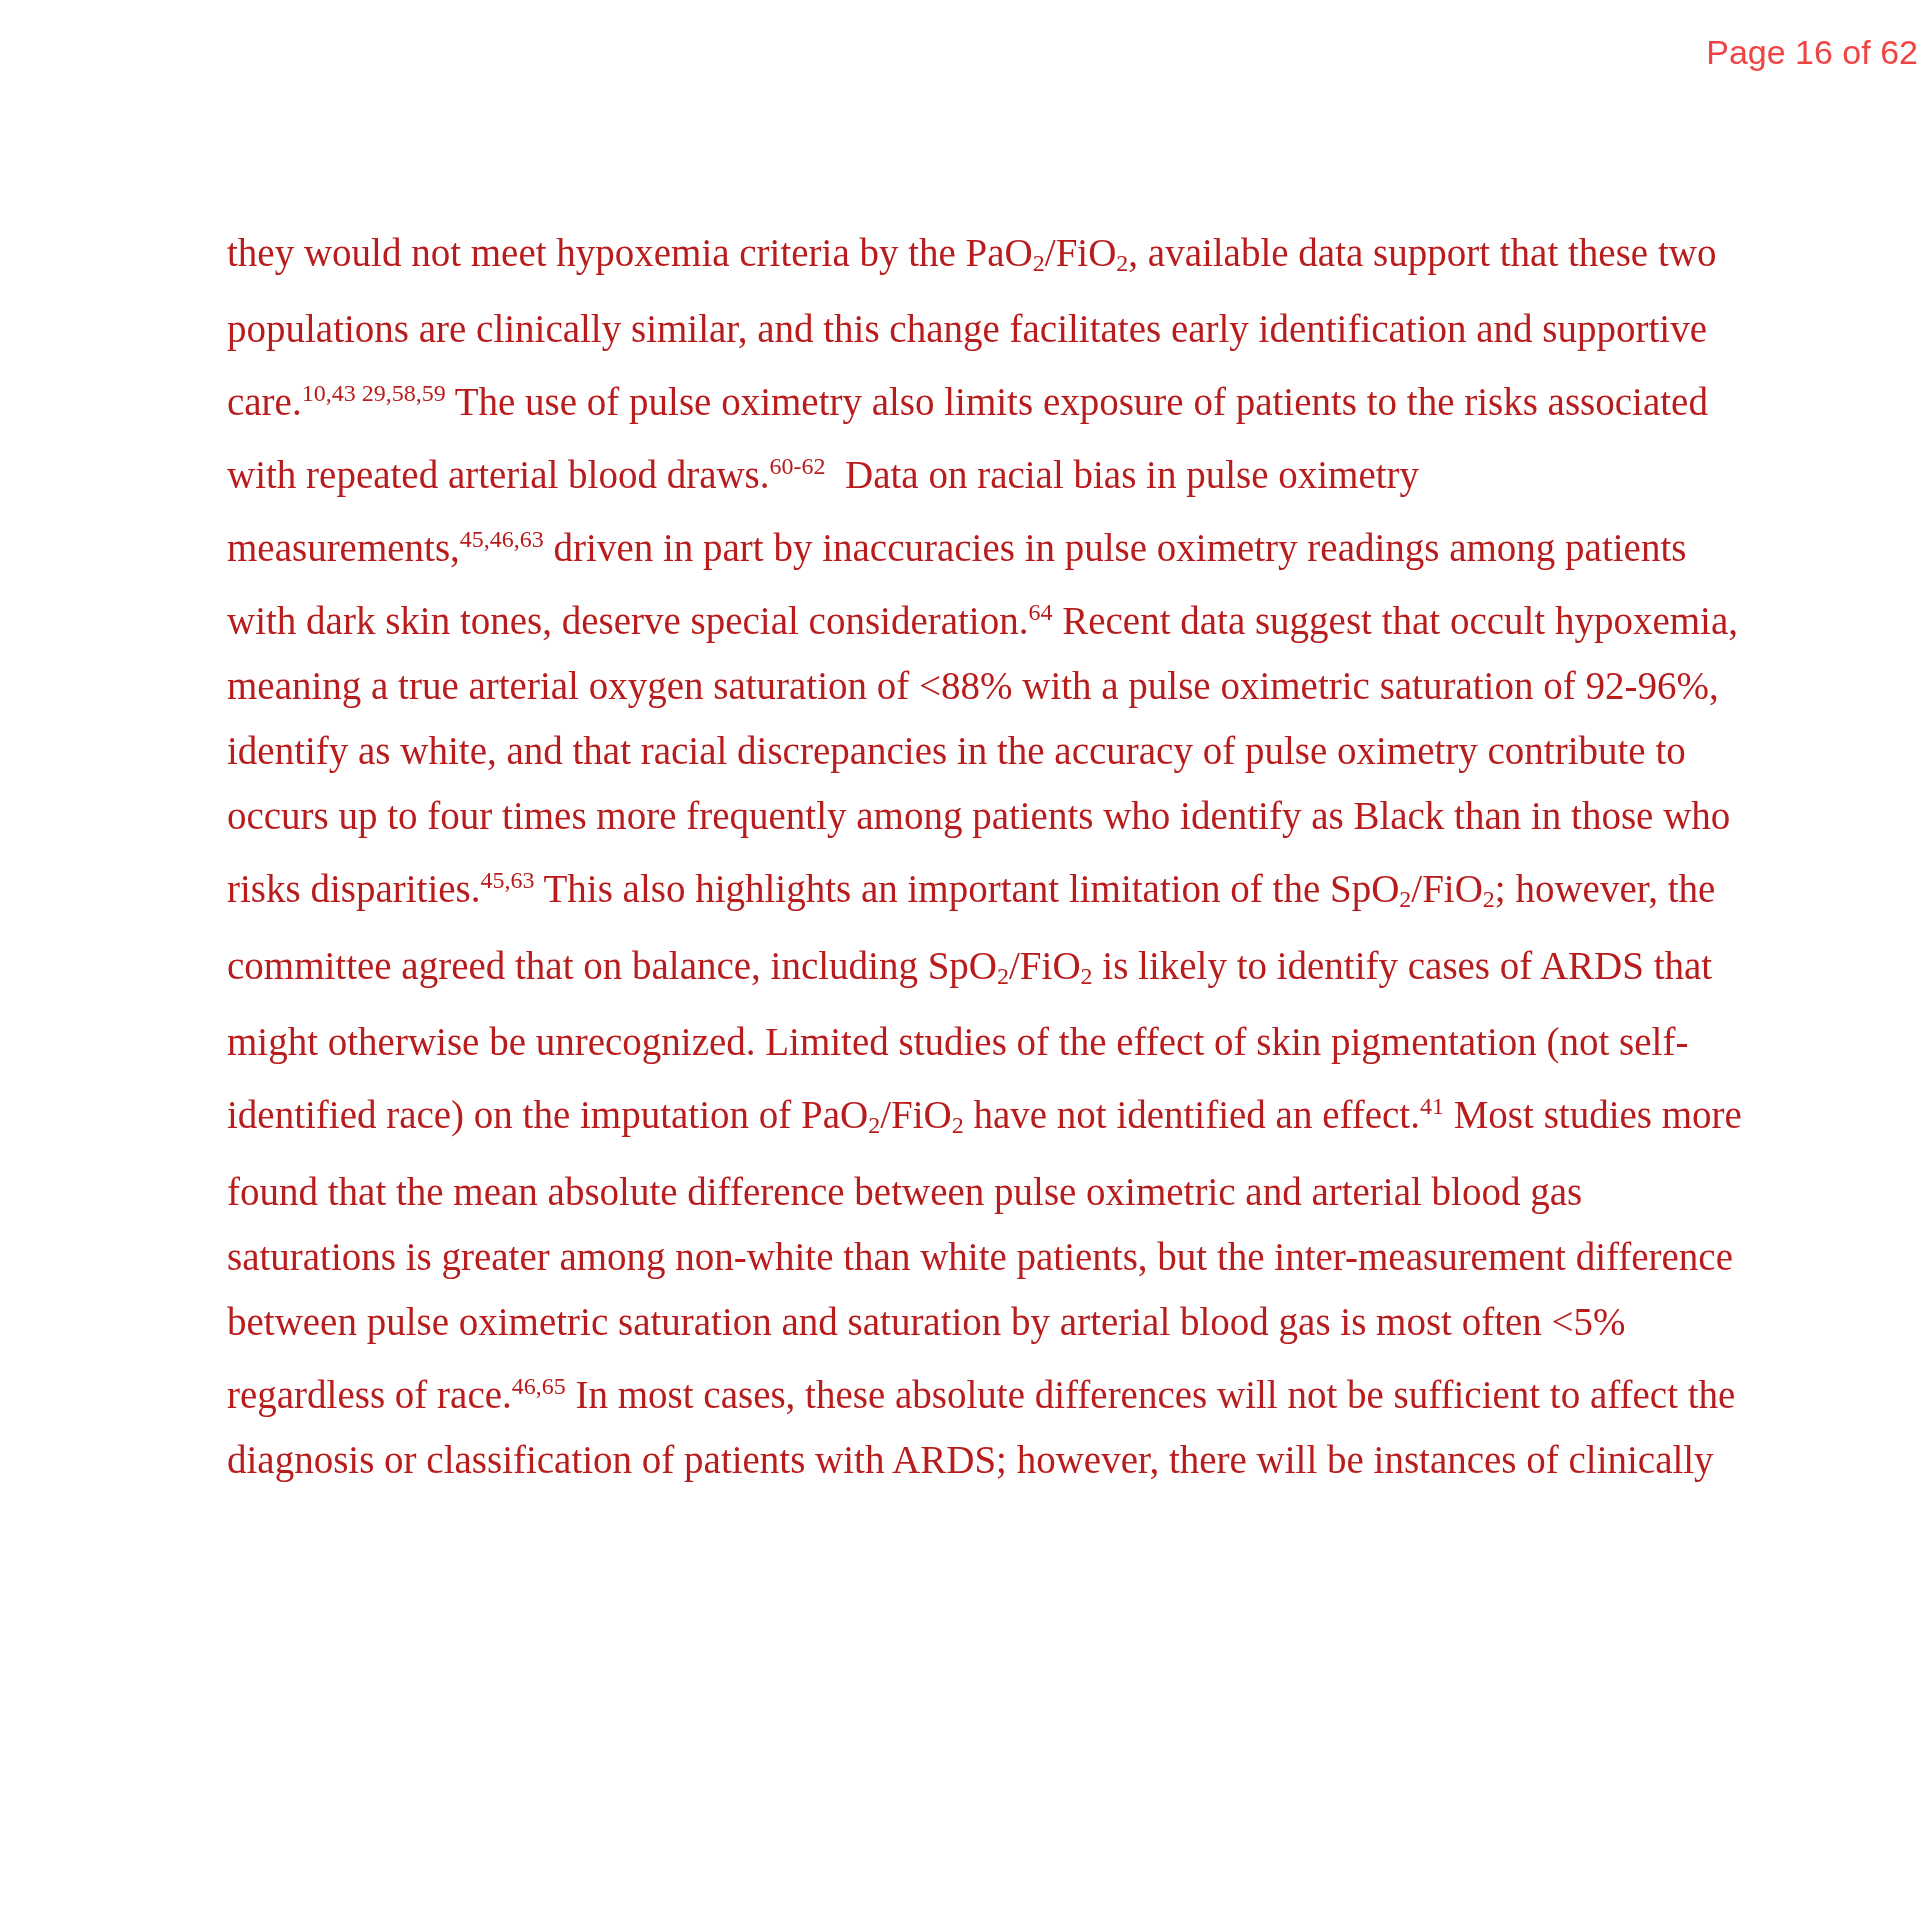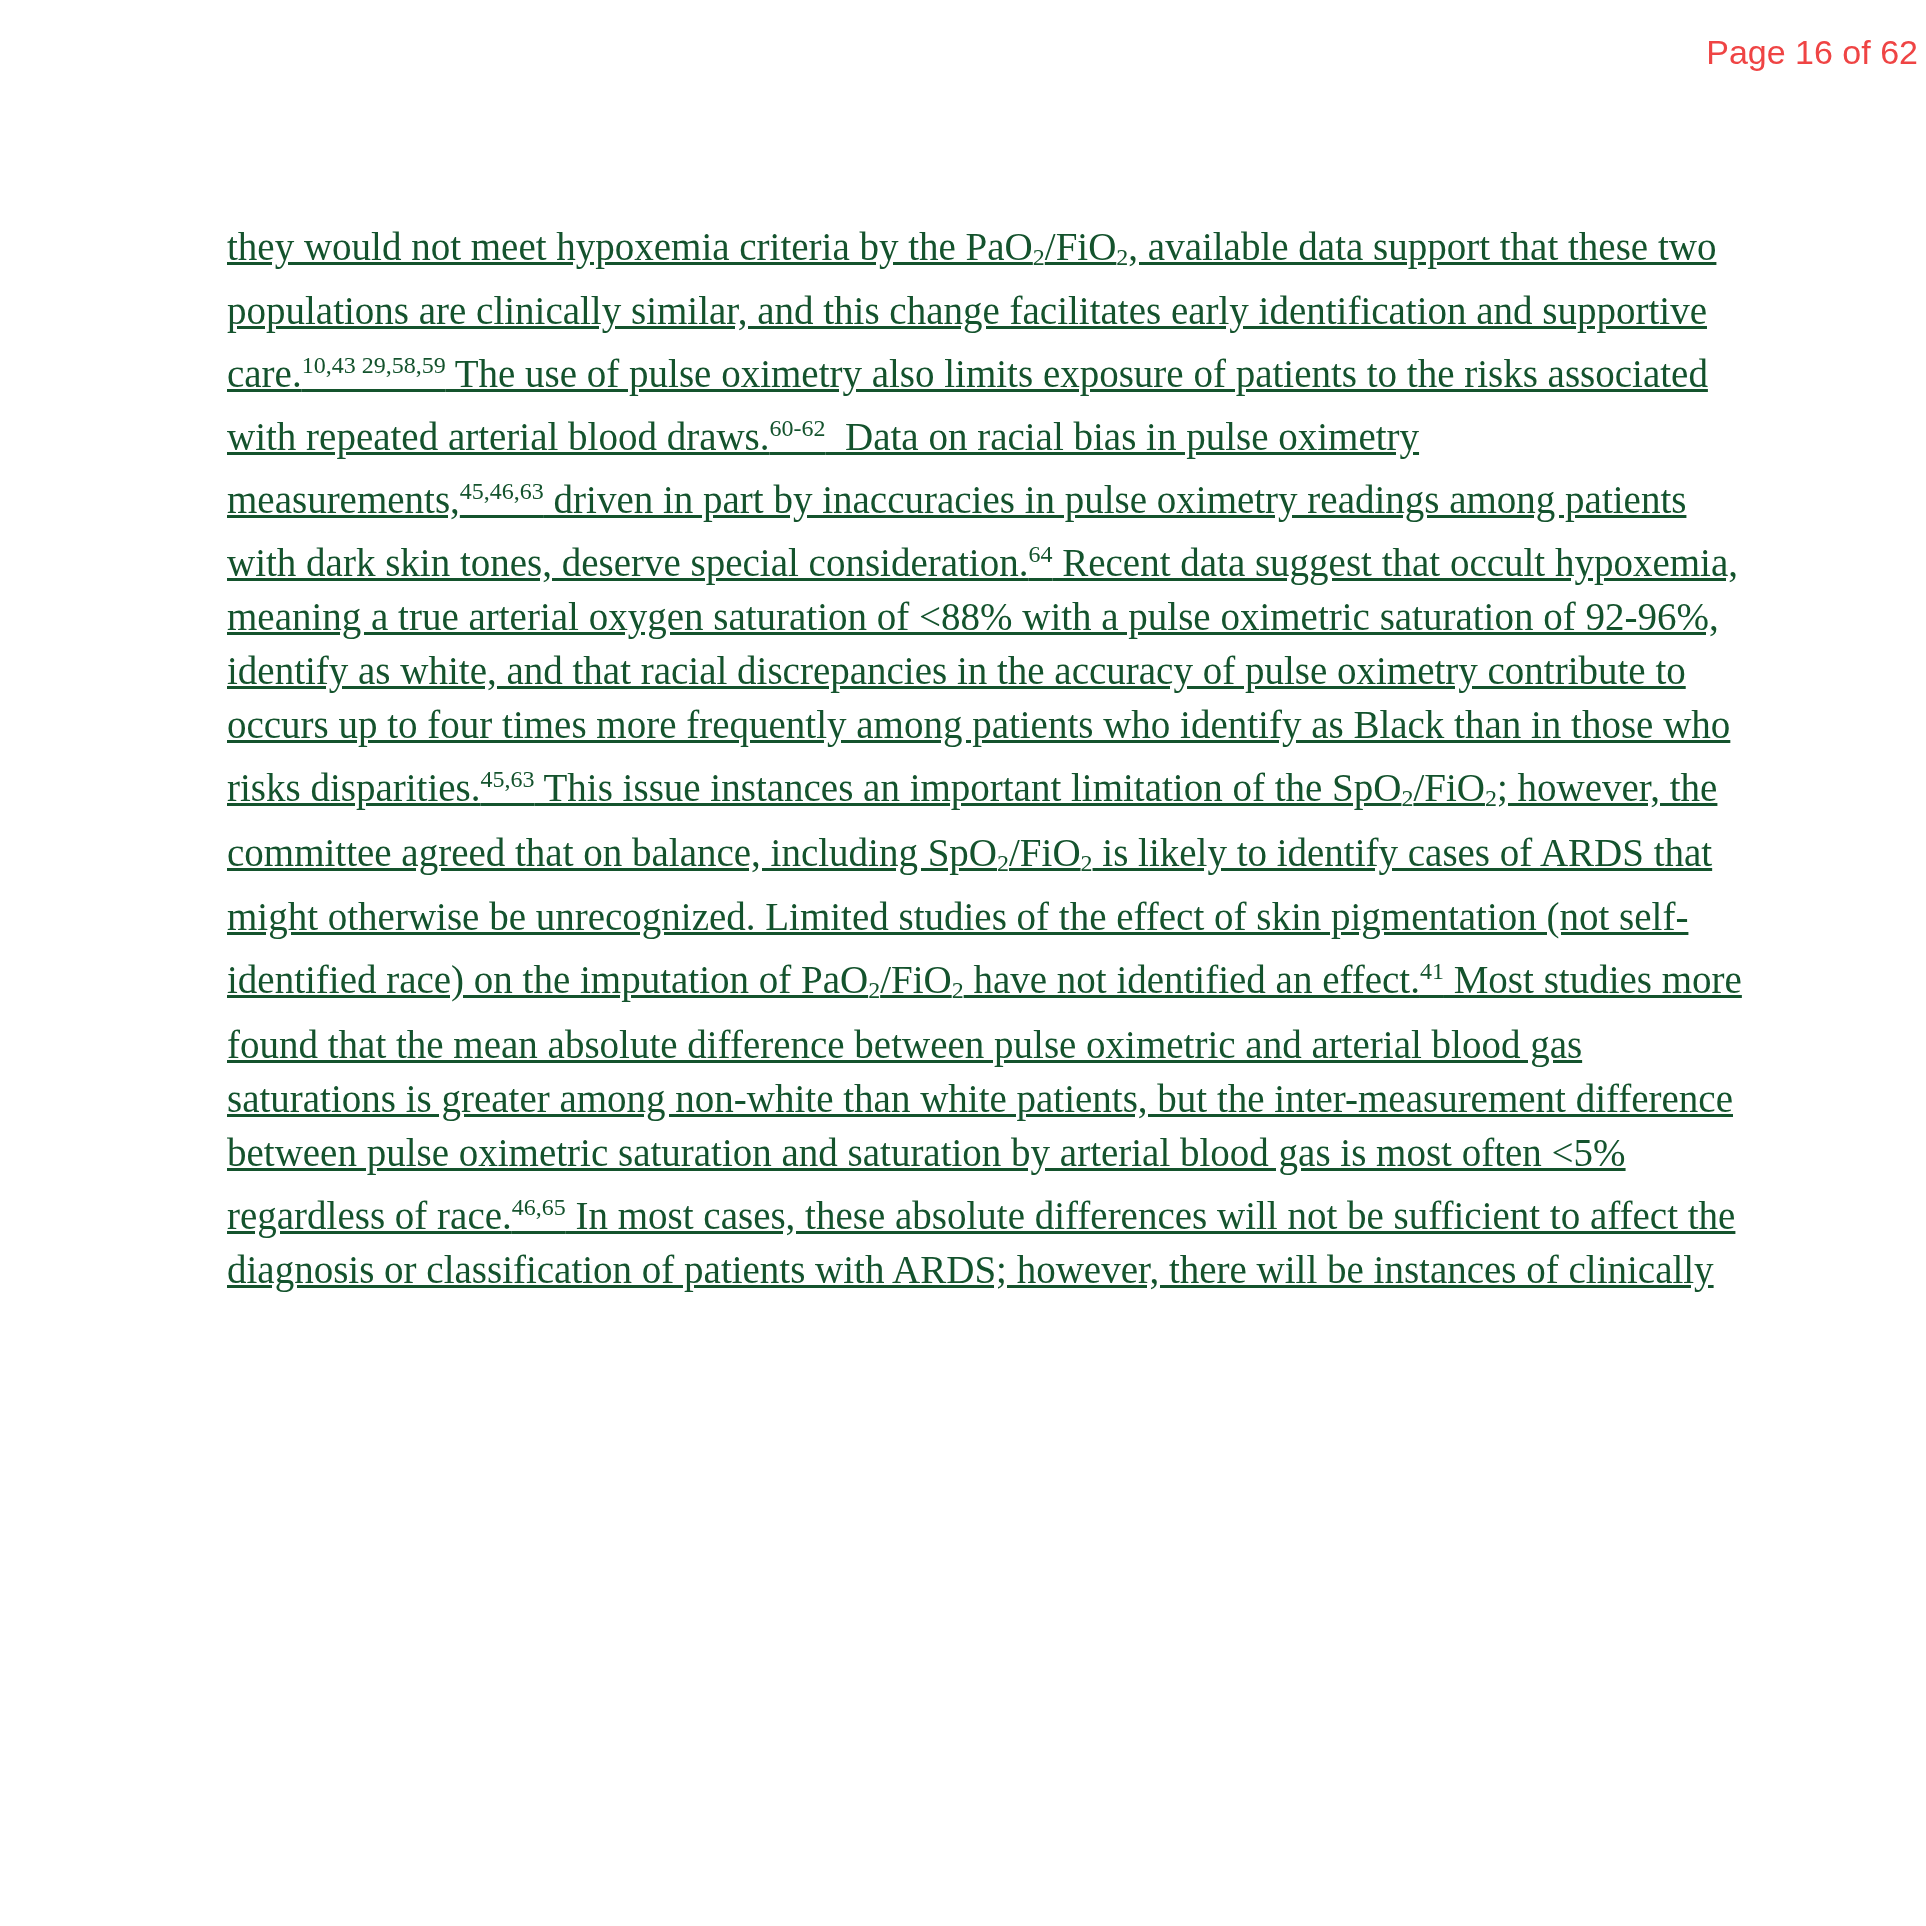--- a/index.html
+++ b/index.html
@@ -24,23 +24,22 @@
     line-height: 39px;
     color: #ef4444;
   }
   .body-text {
     position: absolute;
     left: 227px;
     top: 220px;
     width: 1525px;
     font-family: "Liberation Serif", serif;
     font-size: 39px;
-    line-height: 54px;
-    color: #14532d;
-    text-decoration: underline;
+    line-height: 65px;
+    color: #b91c1c;
   }
   .line {
     white-space: pre; 
   }
   .sup {
     font-size: 24px;
     vertical-align: 14px;
   }
   .sub {
     font-size: 24px;
@@ -57,21 +56,21 @@
   <div class="body-text">
       <div class="line"><span>they would not meet hypoxemia criteria by the PaO</span><span class="sub">2</span><span>/FiO</span><span class="sub">2</span><span>, available data support that these two</span></div>
       <div class="line"><span>populations are clinically similar, and this change facilitates early identification and supportive</span></div>
       <div class="line"><span>care.</span><span class="sup">10,43 29,58,59</span><span> The use of pulse oximetry also limits exposure of patients to the risks associated</span></div>
       <div class="line"><span>with repeated arterial blood draws.</span><span class="sup">60-62</span><span>  Data on racial bias in pulse oximetry</span></div>
       <div class="line"><span>measurements,</span><span class="sup">45,46,63</span><span> driven in part by inaccuracies in pulse oximetry readings among patients</span></div>
       <div class="line"><span>with dark skin tones, deserve special consideration.</span><span class="sup">64</span><span> Recent data suggest that occult hypoxemia,</span></div>
       <div class="line"><span>meaning a true arterial oxygen saturation of &lt;88% with a pulse oximetric saturation of 92-96%,</span></div>
       <div class="line"><span>identify as white, and that racial discrepancies in the accuracy of pulse oximetry contribute to</span></div>
       <div class="line"><span>occurs up to four times more frequently among patients who identify as Black than in those who</span></div>
-      <div class="line"><span>risks disparities.</span><span class="sup">45,63</span><span> This issue instances an important limitation of the SpO</span><span class="sub">2</span><span>/FiO</span><span class="sub">2</span><span>; however, the</span></div>
+      <div class="line"><span>risks disparities.</span><span class="sup">45,63</span><span> This also highlights an important limitation of the SpO</span><span class="sub">2</span><span>/FiO</span><span class="sub">2</span><span>; however, the</span></div>
       <div class="line"><span>committee agreed that on balance, including SpO</span><span class="sub">2</span><span>/FiO</span><span class="sub">2</span><span> is likely to identify cases of ARDS that</span></div>
       <div class="line"><span>might otherwise be unrecognized. Limited studies of the effect of skin pigmentation (not self-</span></div>
       <div class="line"><span>identified race) on the imputation of PaO</span><span class="sub">2</span><span>/FiO</span><span class="sub">2</span><span> have not identified an effect.</span><span class="sup">41</span><span> Most studies more</span></div>
       <div class="line"><span>found that the mean absolute difference between pulse oximetric and arterial blood gas</span></div>
       <div class="line"><span>saturations is greater among non-white than white patients, but the inter-measurement difference</span></div>
       <div class="line"><span>between pulse oximetric saturation and saturation by arterial blood gas is most often &lt;5%</span></div>
       <div class="line"><span>regardless of race.</span><span class="sup">46,65</span><span> In most cases, these absolute differences will not be sufficient to affect the</span></div>
       <div class="line"><span>diagnosis or classification of patients with ARDS; however, there will be instances of clinically</span></div>
       <div class="line"></div>
     </div>

